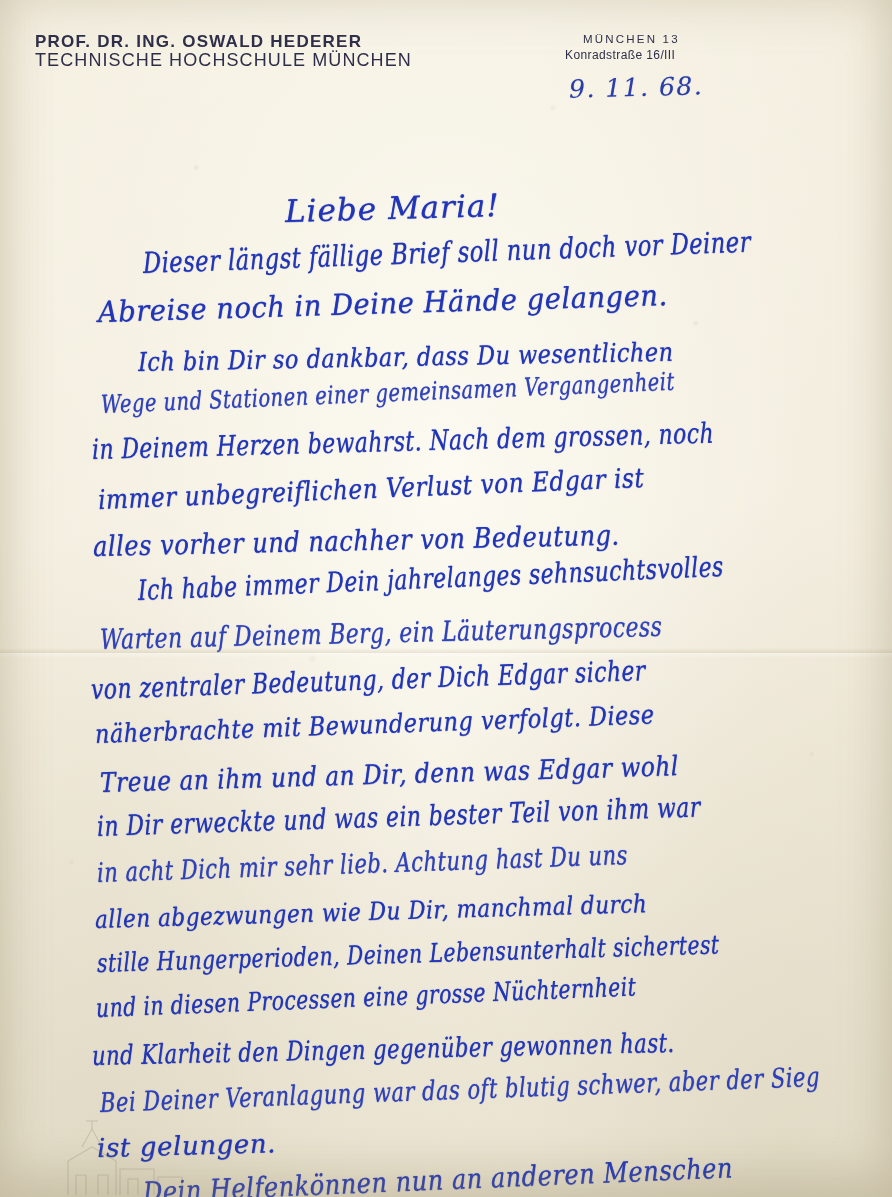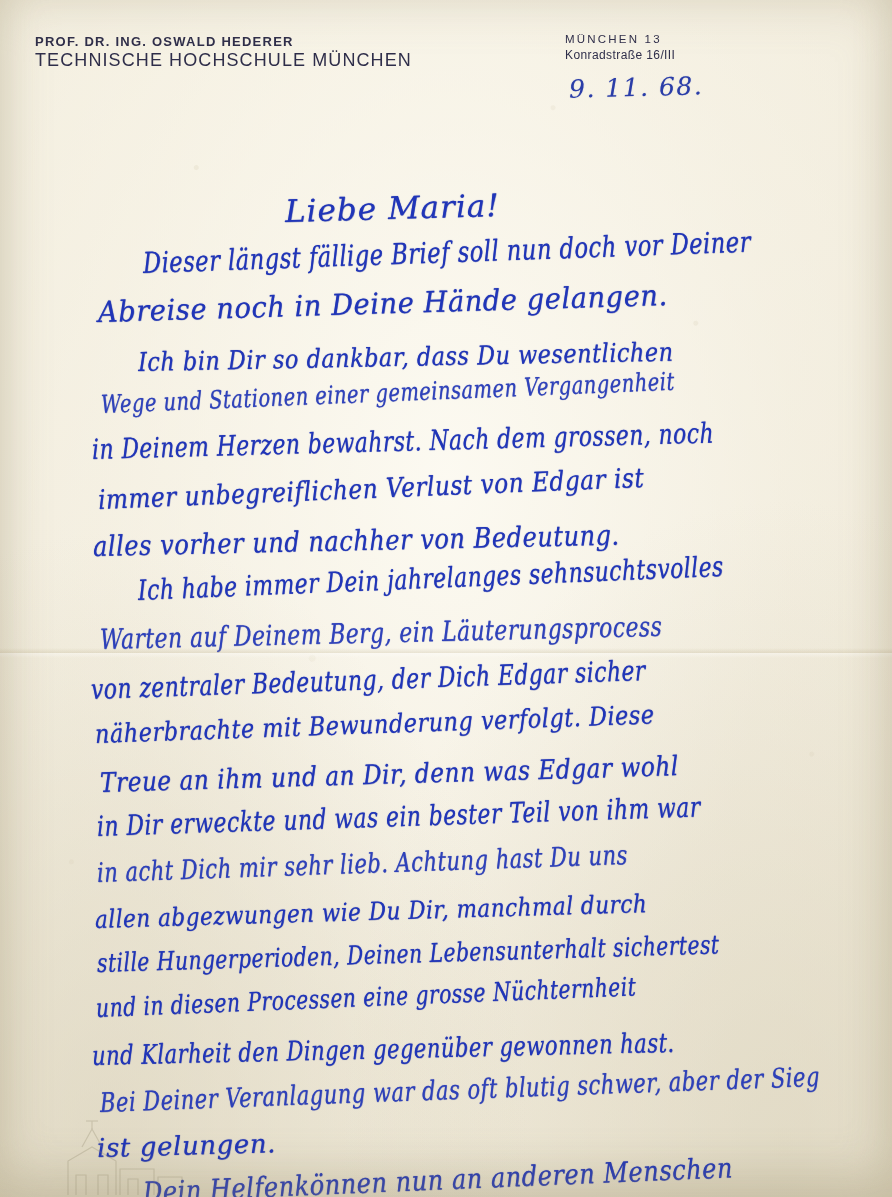--- a/index.html
+++ b/index.html
@@ -61,34 +61,35 @@
   }
   .lh-line {
     font-size: 18px;
     letter-spacing: 1.1px;
     line-height: 17px;
     white-space: nowrap;
     color: #2f2e4a;
   }
   .lh-line.bold {
     font-weight: bold;
-    font-size: 13px;
+    font-size: 17px;
     letter-spacing: 1.25px;
     margin-bottom: 2px;
   }
   .lh-right {
     position: absolute;
     top: 33px;
     left: 565px;
     color: #2f2e4a;
   }
   .lh-city {
     font-size: 11.5px;
     letter-spacing: 2.2px;
     white-space: nowrap;
+    margin-left: 18px;
   }
   .lh-street {
     font-size: 12px;
     letter-spacing: .4px;
     margin-top: 3px;
     white-space: nowrap;
   }
   .lh-date {
     margin-top: 11px;
     margin-left: 4px;

